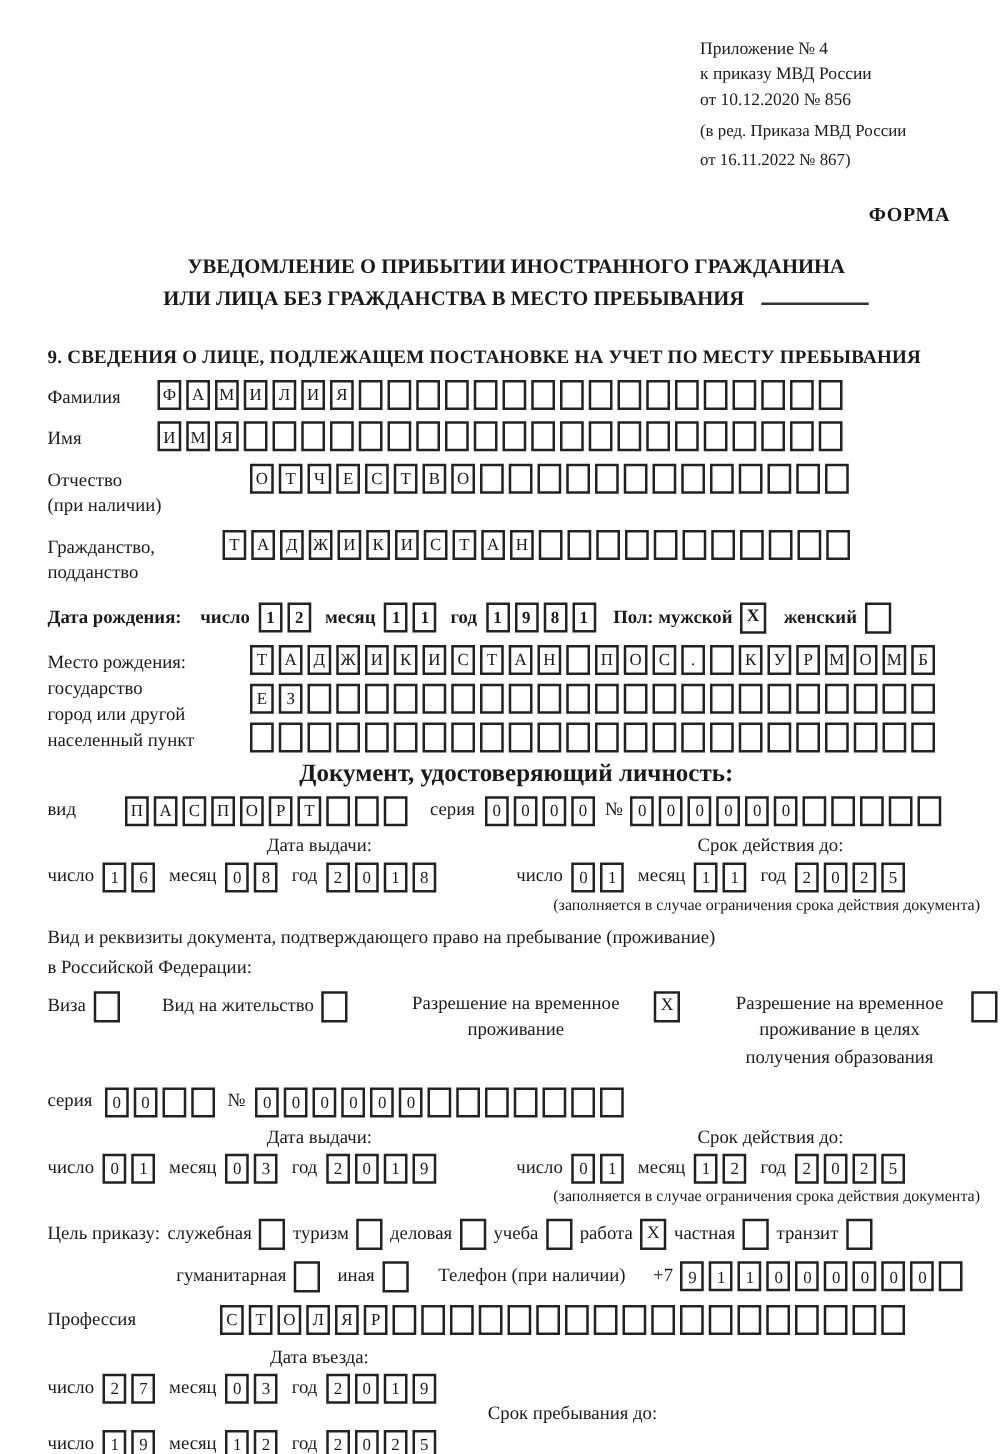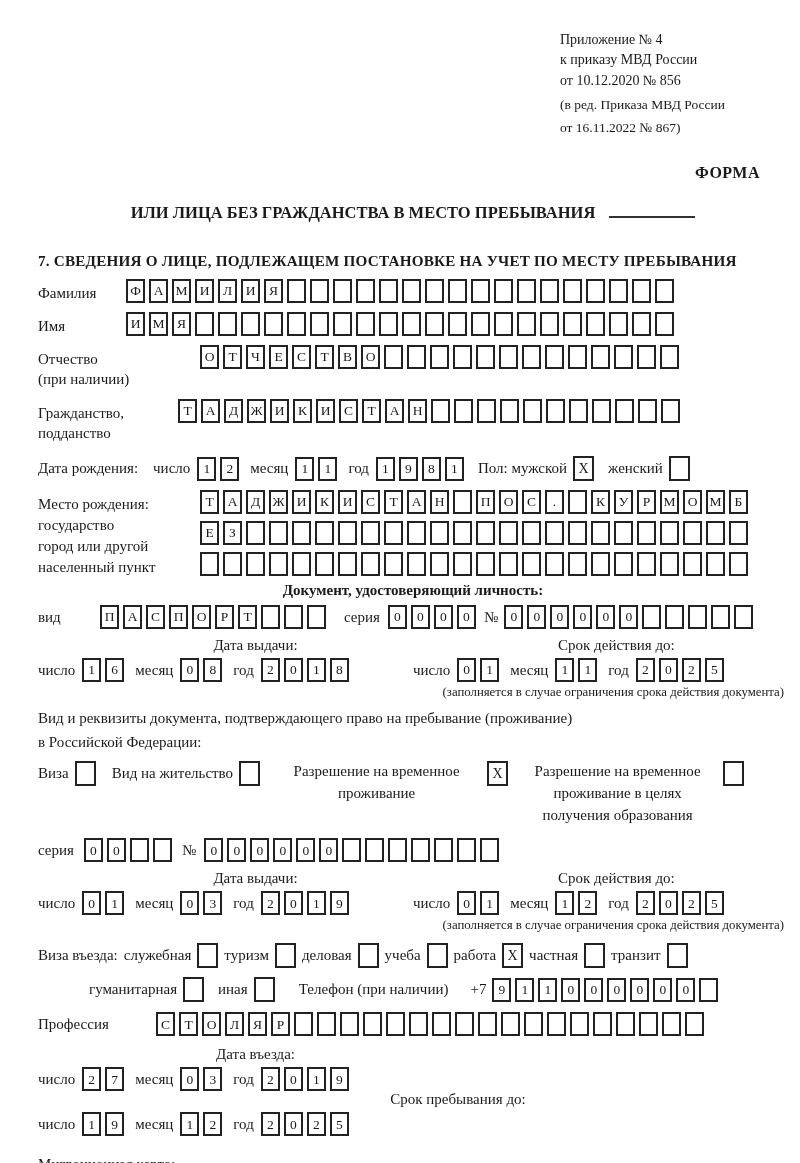--- a/index.html
+++ b/index.html
@@ -48,57 +48,58 @@
 
   
   .dates-row { display:flex; margin-top:4px; }
   .dategrp { display:inline-flex; align-items:center; gap:5px; white-space:nowrap; }
   .dategrp .cellrow { margin:0 2px; }
   .date-col { display:flex; flex-direction:column; }
   .date-col .date-head { text-align:center; padding-left:60px; }
   .date-col.right .date-head { padding-left:90px; }
   .note-right { text-align:right; font-size:12.8px; margin-top:3px; padding-right:4px; }
 
-  .center-bold { text-align:center; font-weight:bold; font-size:15px; margin-top:10px; }
+  .center-bold { text-align:center; font-weight:bold; font-size:20px; margin-top:10px; }
 
   .inline-items { display:flex; align-items:center; flex-wrap:nowrap; gap:6px; }
   .opt { display:inline-flex; align-items:center; gap:6px; white-space:nowrap; }
 
-  .residence-opts { display:flex; align-items:flex-start; margin-top:8px; gap:8px; }
+  .residence-opts { display:flex; align-items:flex-start; margin-top:8px; gap:26px; }
   .residence-opts .opt-multiline { display:inline-flex; align-items:flex-start; gap:8px; }
   .opt-text-c { text-align:center; line-height:1.45; }
   .wrap200 { width:205px; }
   .wrap190 { width:195px; }
 
-  .indent125 { margin-left:51px; }
+  .indent125 { margin-left:103px; }
 
   .mt4 { margin-top:4px; } .mt8 { margin-top:8px; }
   .lh { line-height:1.4; }
 </style>
 </head>
 <body>
 
 <div class="page">
 
   <div class="appendix">
     <div>Приложение № 4</div>
     <div>к приказу МВД России</div>
     <div>от 10.12.2020 № 856</div>
     <div class="amend">(в ред. Приказа МВД России</div>
     <div class="amend">от 16.11.2022 № 867)</div>
   </div>
   <div class="forma">ФОРМА</div>
 
   <div class="title">
+    <div>УВЕДОМЛЕНИЕ О ПРИБЫТИИ ИНОСТРАННОГО ГРАЖДАНИНА</div>
     <div>
       <span>ИЛИ ЛИЦА БЕЗ ГРАЖДАНСТВА В МЕСТО ПРЕБЫВАНИЯ</span><span class="blank-line"></span>
     </div>
   </div>
 
-  <div class="section-heading">7. СВЕДЕНИЯ О ЛИЦЕ, ПОДЛЕЖАЩЕМ ПОСТАНОВКЕ НА УЧЕТ ПО МЕСТУ ПРЕБЫВАНИЯ</div>
+  <div class="section-heading">9. СВЕДЕНИЯ О ЛИЦЕ, ПОДЛЕЖАЩЕМ ПОСТАНОВКЕ НА УЧЕТ ПО МЕСТУ ПРЕБЫВАНИЯ</div>
 
   <div class="frow">
     <div class="flabel w88">Фамилия</div>
     <div class="cellrow">
         <span class="cell">Ф</span>
         <span class="cell">А</span>
         <span class="cell">М</span>
         <span class="cell">И</span>
         <span class="cell">Л</span>
         <span class="cell">И</span>
@@ -207,21 +208,21 @@
         <span class="cell"></span>
         <span class="cell"></span>
         <span class="cell"></span>
         <span class="cell"></span>
         <span class="cell"></span>
         <span class="cell"></span>
         <span class="cell"></span>
       </div>
   </div>
 
-  <div class="frow" style="align-items:center; margin-top:13px;">
+  <div class="frow" style="align-items:center; margin-top:13px;font-weight:bold;">
     <span class="dategrp">
       <span style="margin-right:10px;">Дата рождения:</span>
       <span>число</span>
       <span class="cellrow">
           <span class="cell">1</span>
           <span class="cell">2</span>
         </span>
       <span>месяц</span>
       <span class="cellrow">
           <span class="cell">1</span>
@@ -513,21 +514,21 @@
             <span class="cell">0</span>
             <span class="cell">2</span>
             <span class="cell">5</span>
           </span>
       </span>
     </div>
   </div>
   <div class="note-right">(заполняется в случае ограничения срока действия документа)</div>
 
   <div class="inline-items" style="margin-top:10px;">
-    <span>Виза въезда:</span>
+    <span>Цель приказу:</span>
     <span class="opt">
       <span>служебная</span>
       <span class="cbox"></span>
     </span>
     <span class="opt">
       <span>туризм</span>
       <span class="cbox"></span>
     </span>
     <span class="opt">
       <span>деловая</span>
@@ -569,21 +570,21 @@
         <span class="cell">0</span>
         <span class="cell">0</span>
         <span class="cell">0</span>
         <span class="cell">0</span>
         <span class="cell">0</span>
         <span class="cell">0</span>
         <span class="cell"></span>
       </span>
   </div>
 
-  <div class="frow" style="align-items:center; margin-top:10px;">
+  <div class="frow" style="align-items:center; margin-top:10px;gap:20px;">
     <div class="flabel w115" style="padding-top:0;">Профессия</div>
     <div class="cellrow">
         <span class="cell">С</span>
         <span class="cell">Т</span>
         <span class="cell">О</span>
         <span class="cell">Л</span>
         <span class="cell">Я</span>
         <span class="cell">Р</span>
         <span class="cell"></span>
         <span class="cell"></span>

